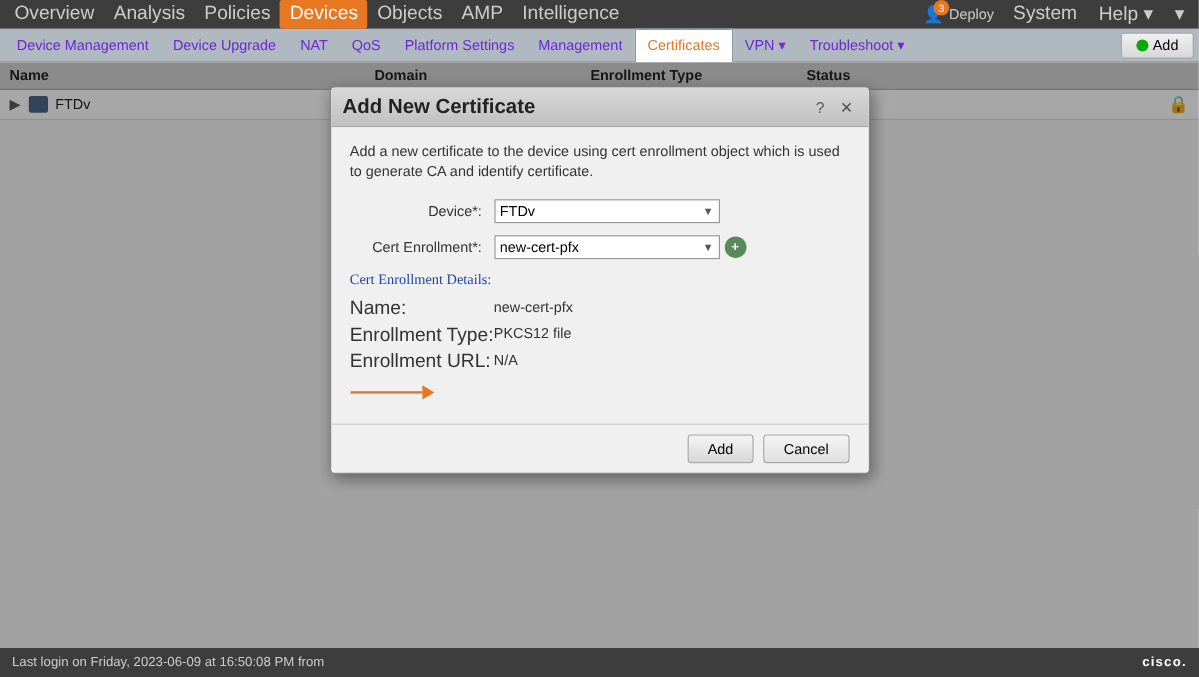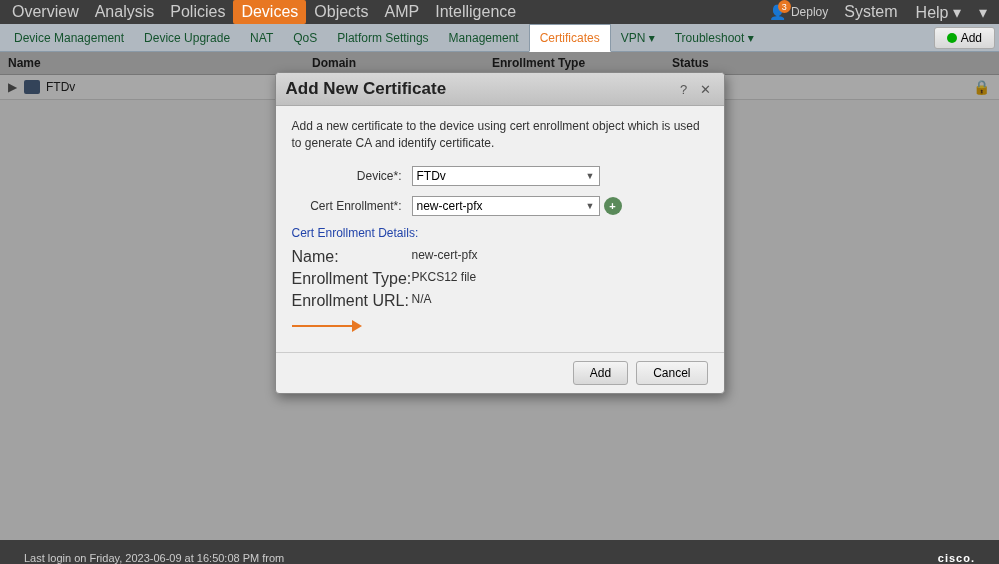--- a/index.html
+++ b/index.html
@@ -36,21 +36,21 @@
     
     .sub-nav {
       background: #b0b8c0;
       display: flex;
       align-items: center;
       height: 28px;
       padding: 0 4px;
       border-bottom: 1px solid #8a9aa8;
     }
     .sub-nav-item {
-      color: #14532d;
+      color: #6d28d9;
       padding: 4px 10px;
       font-size: 12px;
       cursor: pointer;
       white-space: nowrap;
       height: 28px;
       display: flex; align-items: center;
     }
     .sub-nav-item.active {
       background: #fff;
       color: #e87722;
@@ -199,20 +199,21 @@
       cursor: pointer;
       font-weight: bold;
     }
 
     
     .cert-details-link {
       color: #2244aa;
       font-size: 12px;
       margin-bottom: 8px;
       cursor: pointer;
+      font-family: Liberation Serif, serif;
     }
     .cert-details-section {
       margin: 8px 0 10px 0;
     }
     .cert-detail-row {
       display: flex;
       margin-bottom: 4px;
     }
     .cert-detail-label {
       width: 120px;
@@ -263,22 +264,22 @@
       background: linear-gradient(to bottom, #f4f4f4, #d8d8d8);
     }
 
     
     .status-bar {
       position: fixed;
       bottom: 0; left: 0; right: 0;
       height: 24px;
       background: #3d3d3d;
       display: flex;
-      align-items: flex-end;
-      padding: 0 24px;
+      align-items: center;
+      padding: 0 10px;
     }
     .status-text {
       color: #ccc;
       font-size: 11px;
     }
     .cisco-logo {
       margin-left: auto;
       color: #fff;
       font-size: 11px;
       font-weight: bold;

